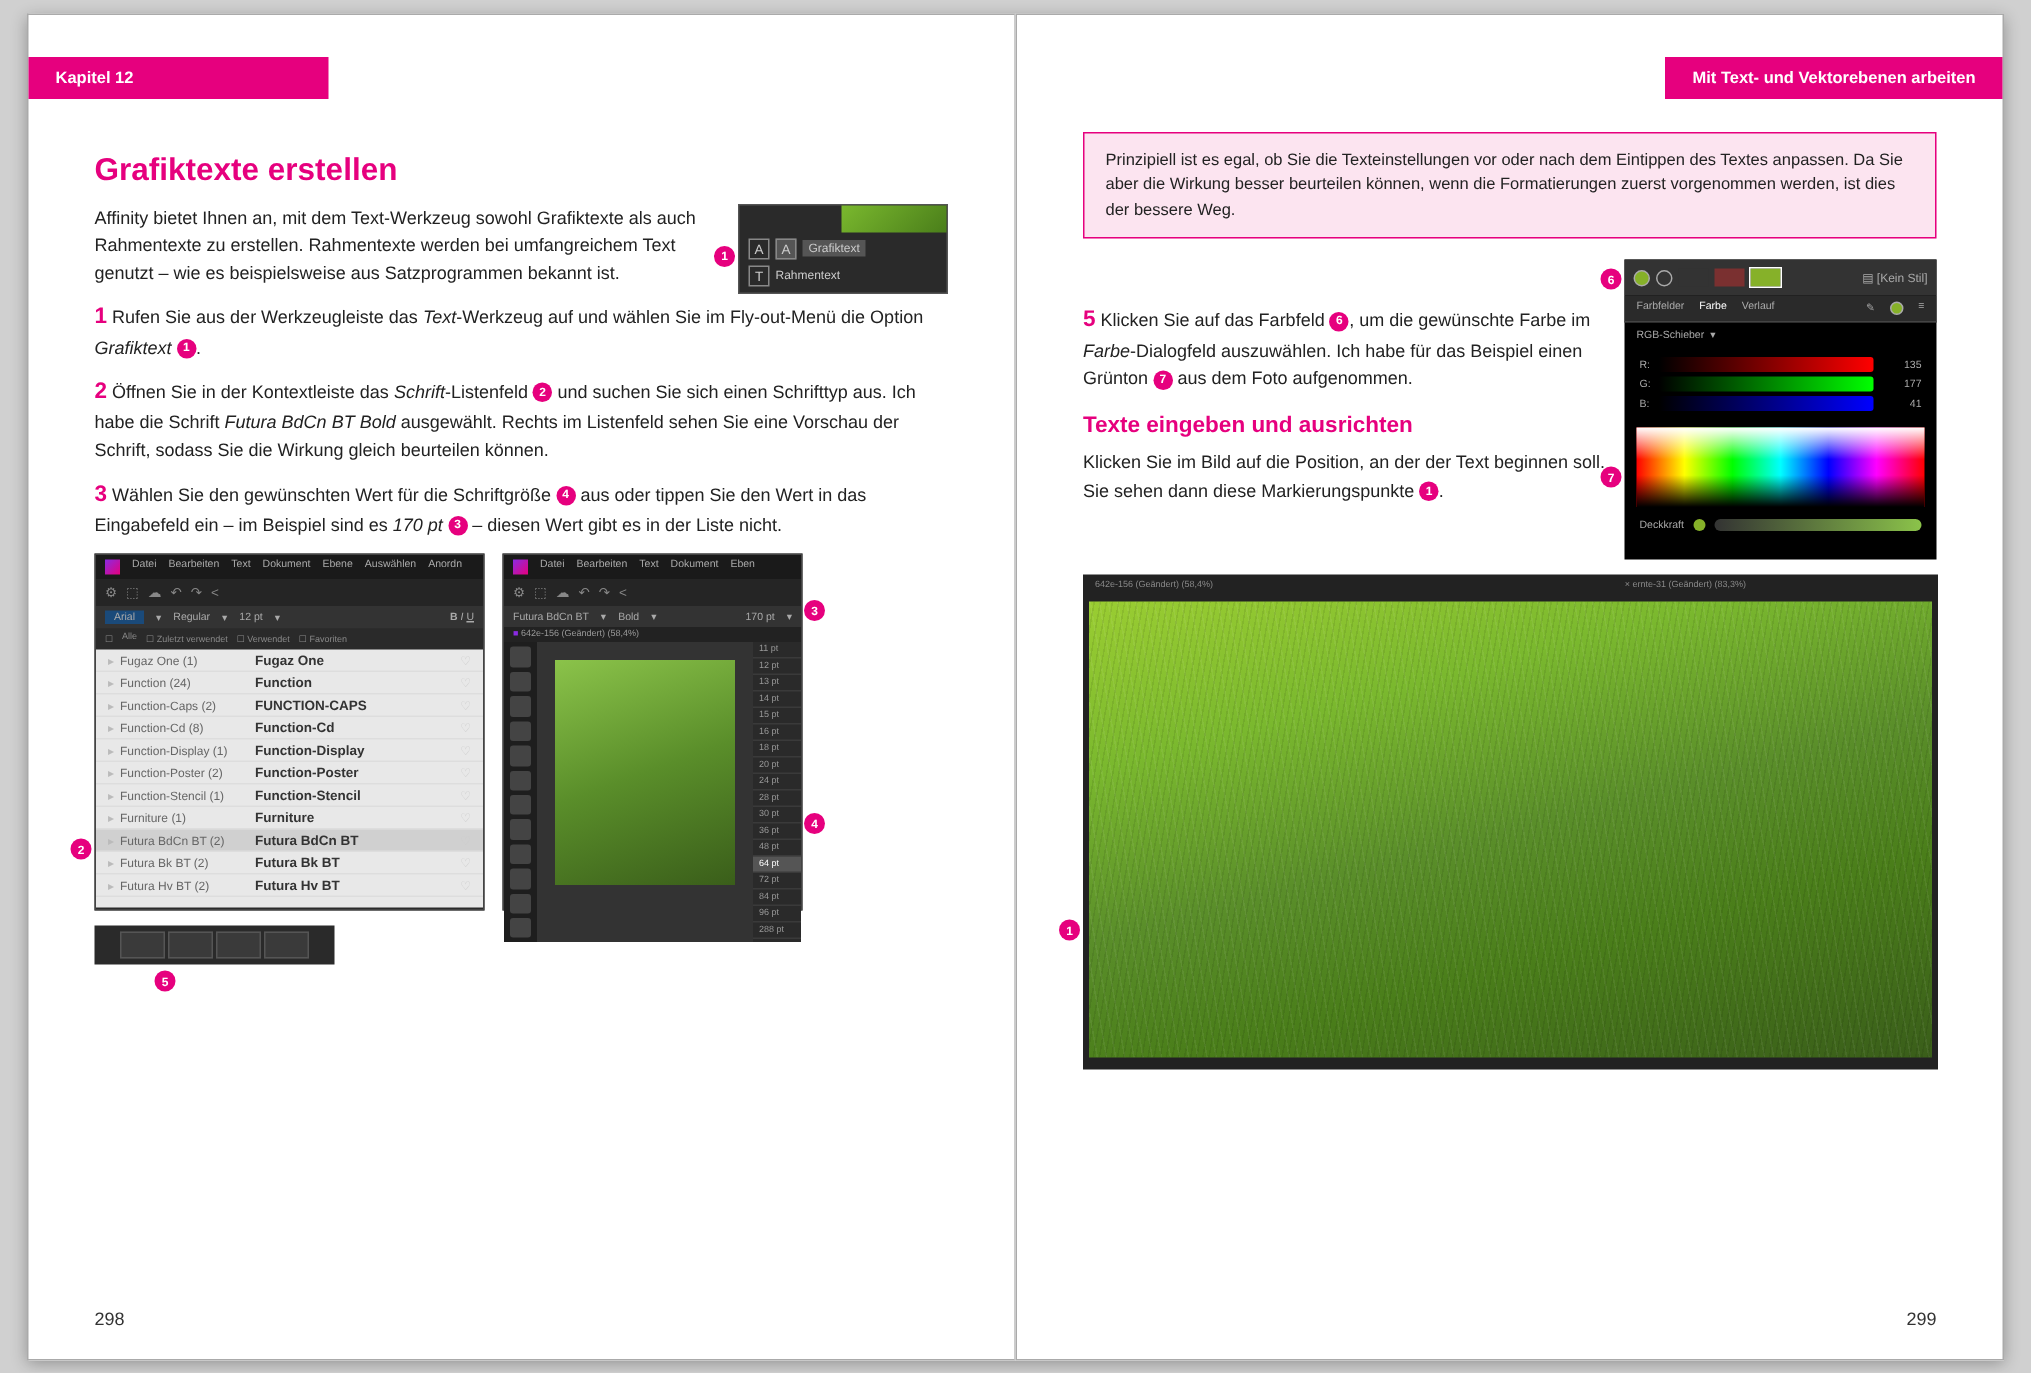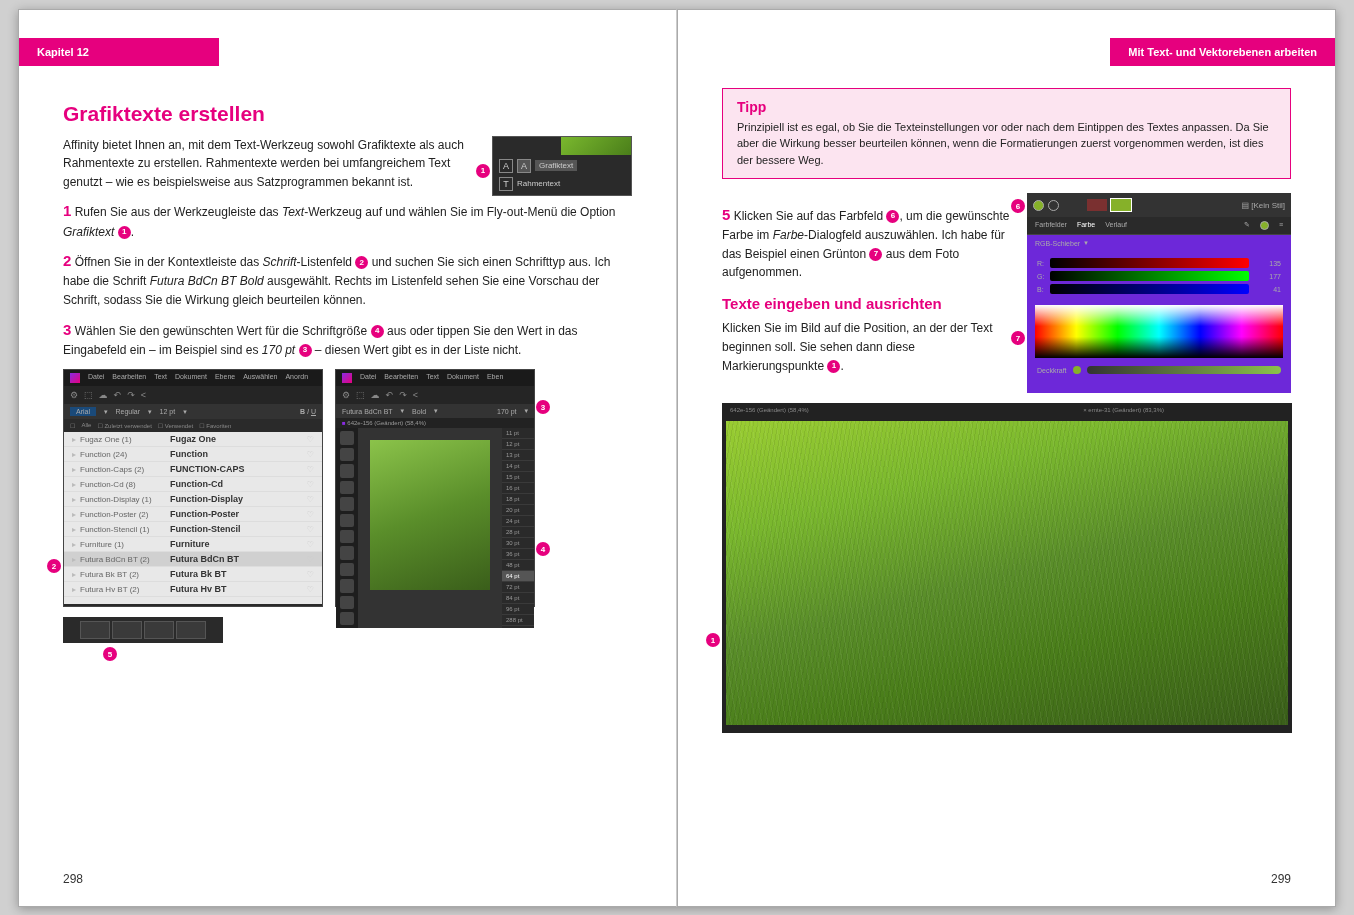--- a/index.html
+++ b/index.html
@@ -52,21 +52,21 @@
 .ss2-sizes{width:32px;background:#2a2a2a;display:flex;flex-direction:column;font-size:6px;color:#999}
 .ss2-sizes div{padding:2px 4px;border-bottom:1px solid #3a3a3a}
 .ss2-sizes .sel{background:#555;color:#fff}
 .align-bar{width:160px;height:26px;background:#2a2a2a;margin-left:auto;display:flex;gap:2px;padding:4px;align-items:center;justify-content:center}
 .align-btn{width:30px;height:18px;background:#3a3a3a;border:1px solid #555}
 .step4-wrap{display:flex;gap:20px;align-items:flex-start;margin-top:8px}
 .step4-wrap p{flex:1}
 .callout{position:absolute;width:14px;height:14px;background:#e6007e;color:#fff;border-radius:50%;display:flex;align-items:center;justify-content:center;font-size:8px;font-weight:bold;z-index:5}
 .r-flex{display:flex;gap:12px;align-items:center}
 .r-flex .txt{flex:1}
-.color-panel{width:264px;height:200px;background:#6d28d9;position:relative;font-size:8px;color:#aaa}
+.color-panel{width:208px;height:200px;background:#000000;position:relative;font-size:8px;color:#aaa}
 .cp-top{height:24px;background:#333;display:flex;align-items:center;padding:0 6px;gap:4px}
 .cp-swatch{width:20px;height:12px}
 .cp-tabs{display:flex;gap:10px;padding:4px 8px;background:#2a2a2a;border-bottom:1px solid #444}
 .cp-tabs span{font-size:7px}
 .cp-mode{padding:4px 8px;font-size:7px;display:flex;align-items:center;gap:4px}
 .cp-sliders{padding:4px 10px}
 .cp-slider{display:flex;align-items:center;gap:6px;margin:3px 0;font-size:7px}
 .cp-slider .track{flex:1;height:10px;border-radius:2px;position:relative}
 .cp-slider .val{width:26px;text-align:right}
 .cp-spectrum{height:53px;margin:4px 8px;background:linear-gradient(to bottom,rgba(255,255,255,1) 0%,rgba(255,255,255,0) 40%,rgba(0,0,0,0) 60%,rgba(0,0,0,1) 100%),linear-gradient(to right,red,yellow,lime,cyan,blue,magenta,red)}
@@ -304,21 +304,20 @@
     </div>
   </div>
   <div class="page-num pn-left">298</div>
 </div>
 
 <div class="page">
   <div class="chapter-bar-r">Mit Text- und Vektorebenen arbeiten</div>
   <div style="height:60px"></div>
   <div class="content-r">
     <div class="tip-box">
-      <h3>Tipp</h3>
       <p>Prinzipiell ist es egal, ob Sie die Texteinstellungen vor oder nach dem Eintippen des Textes anpassen. Da Sie aber die Wirkung besser beurteilen können, wenn die Formatierungen zuerst vorgenommen werden, ist dies der bessere Weg.</p>
     </div>
 
     <div class="r-flex">
       <div class="txt">
         <p><span class="step-num">5</span> <span>Klicken Sie auf das Farbfeld </span><span class="marker">6</span><span>, um die gewünschte Farbe im </span><span class="italic">Farbe</span><span>-Dialogfeld auszuwählen. Ich habe für das Beispiel einen Grünton </span><span class="marker">7</span><span> aus dem Foto aufgenommen.</span></p>
         <h2>Texte eingeben und ausrichten</h2>
         <p><span>Klicken Sie im Bild auf die Position, an der der Text beginnen soll. Sie sehen dann diese Markierungspunkte </span><span class="marker">1</span>.</p>
       </div>
       <div style="position:relative">

